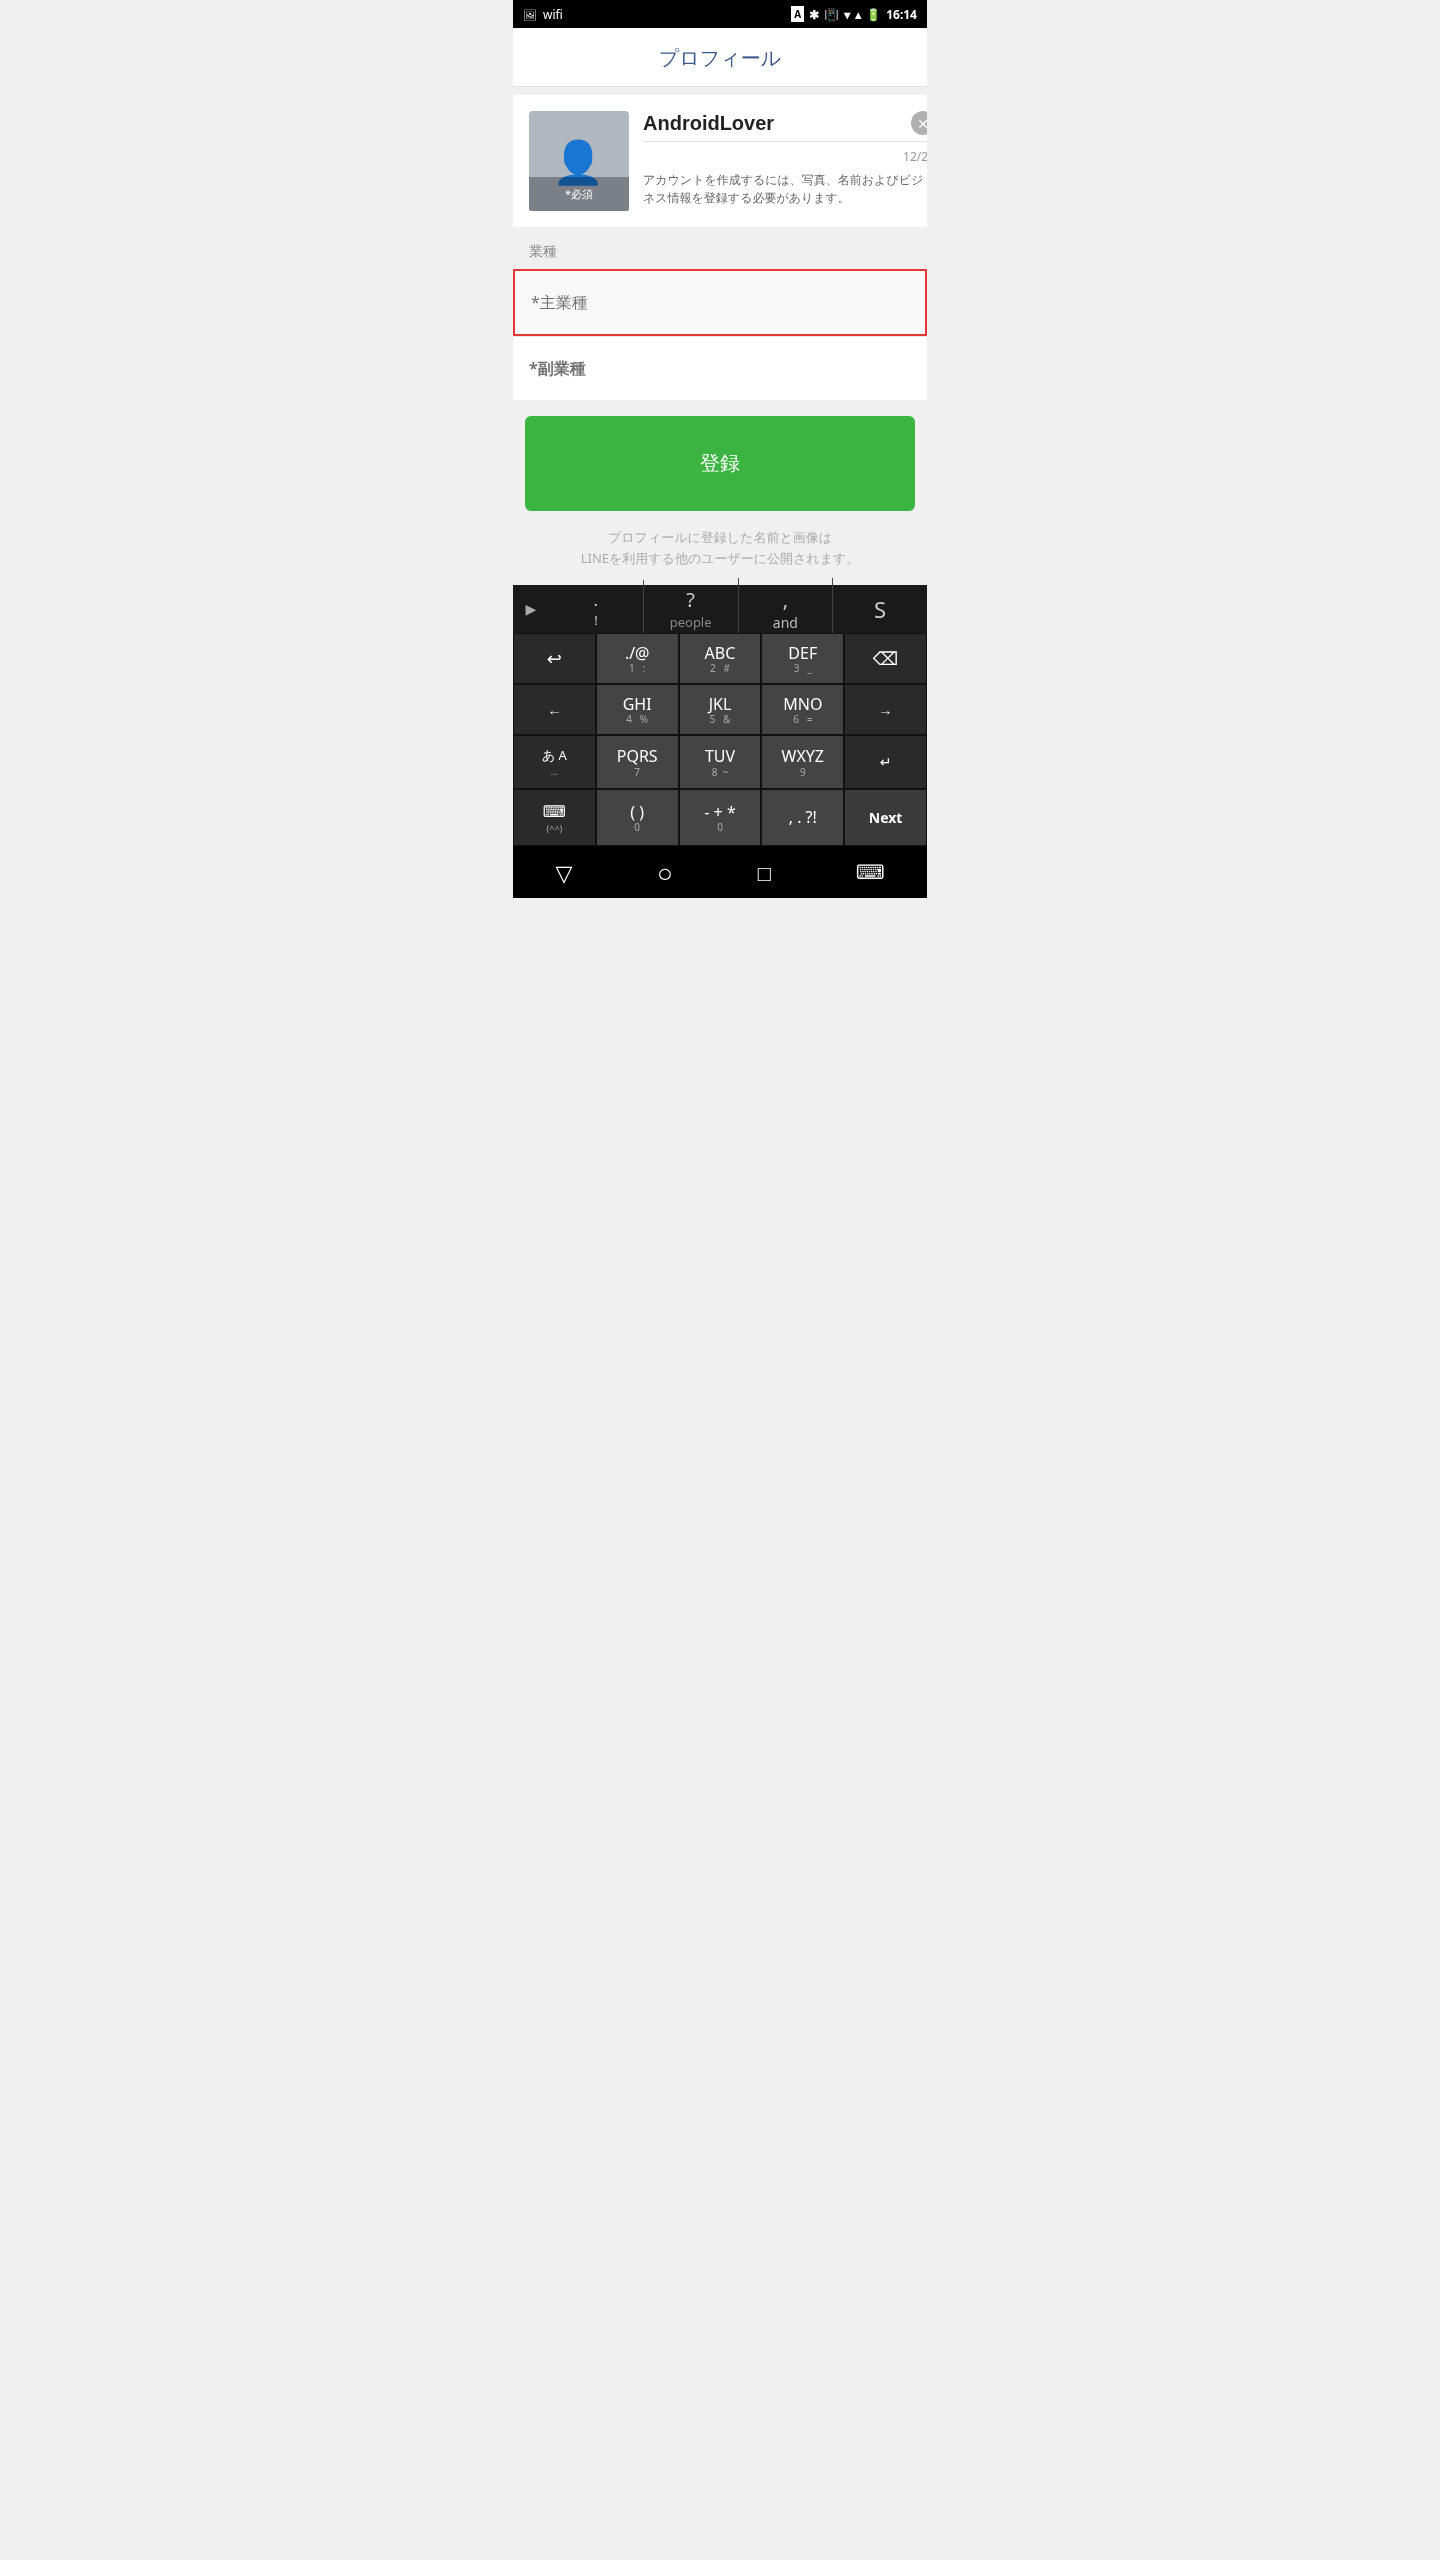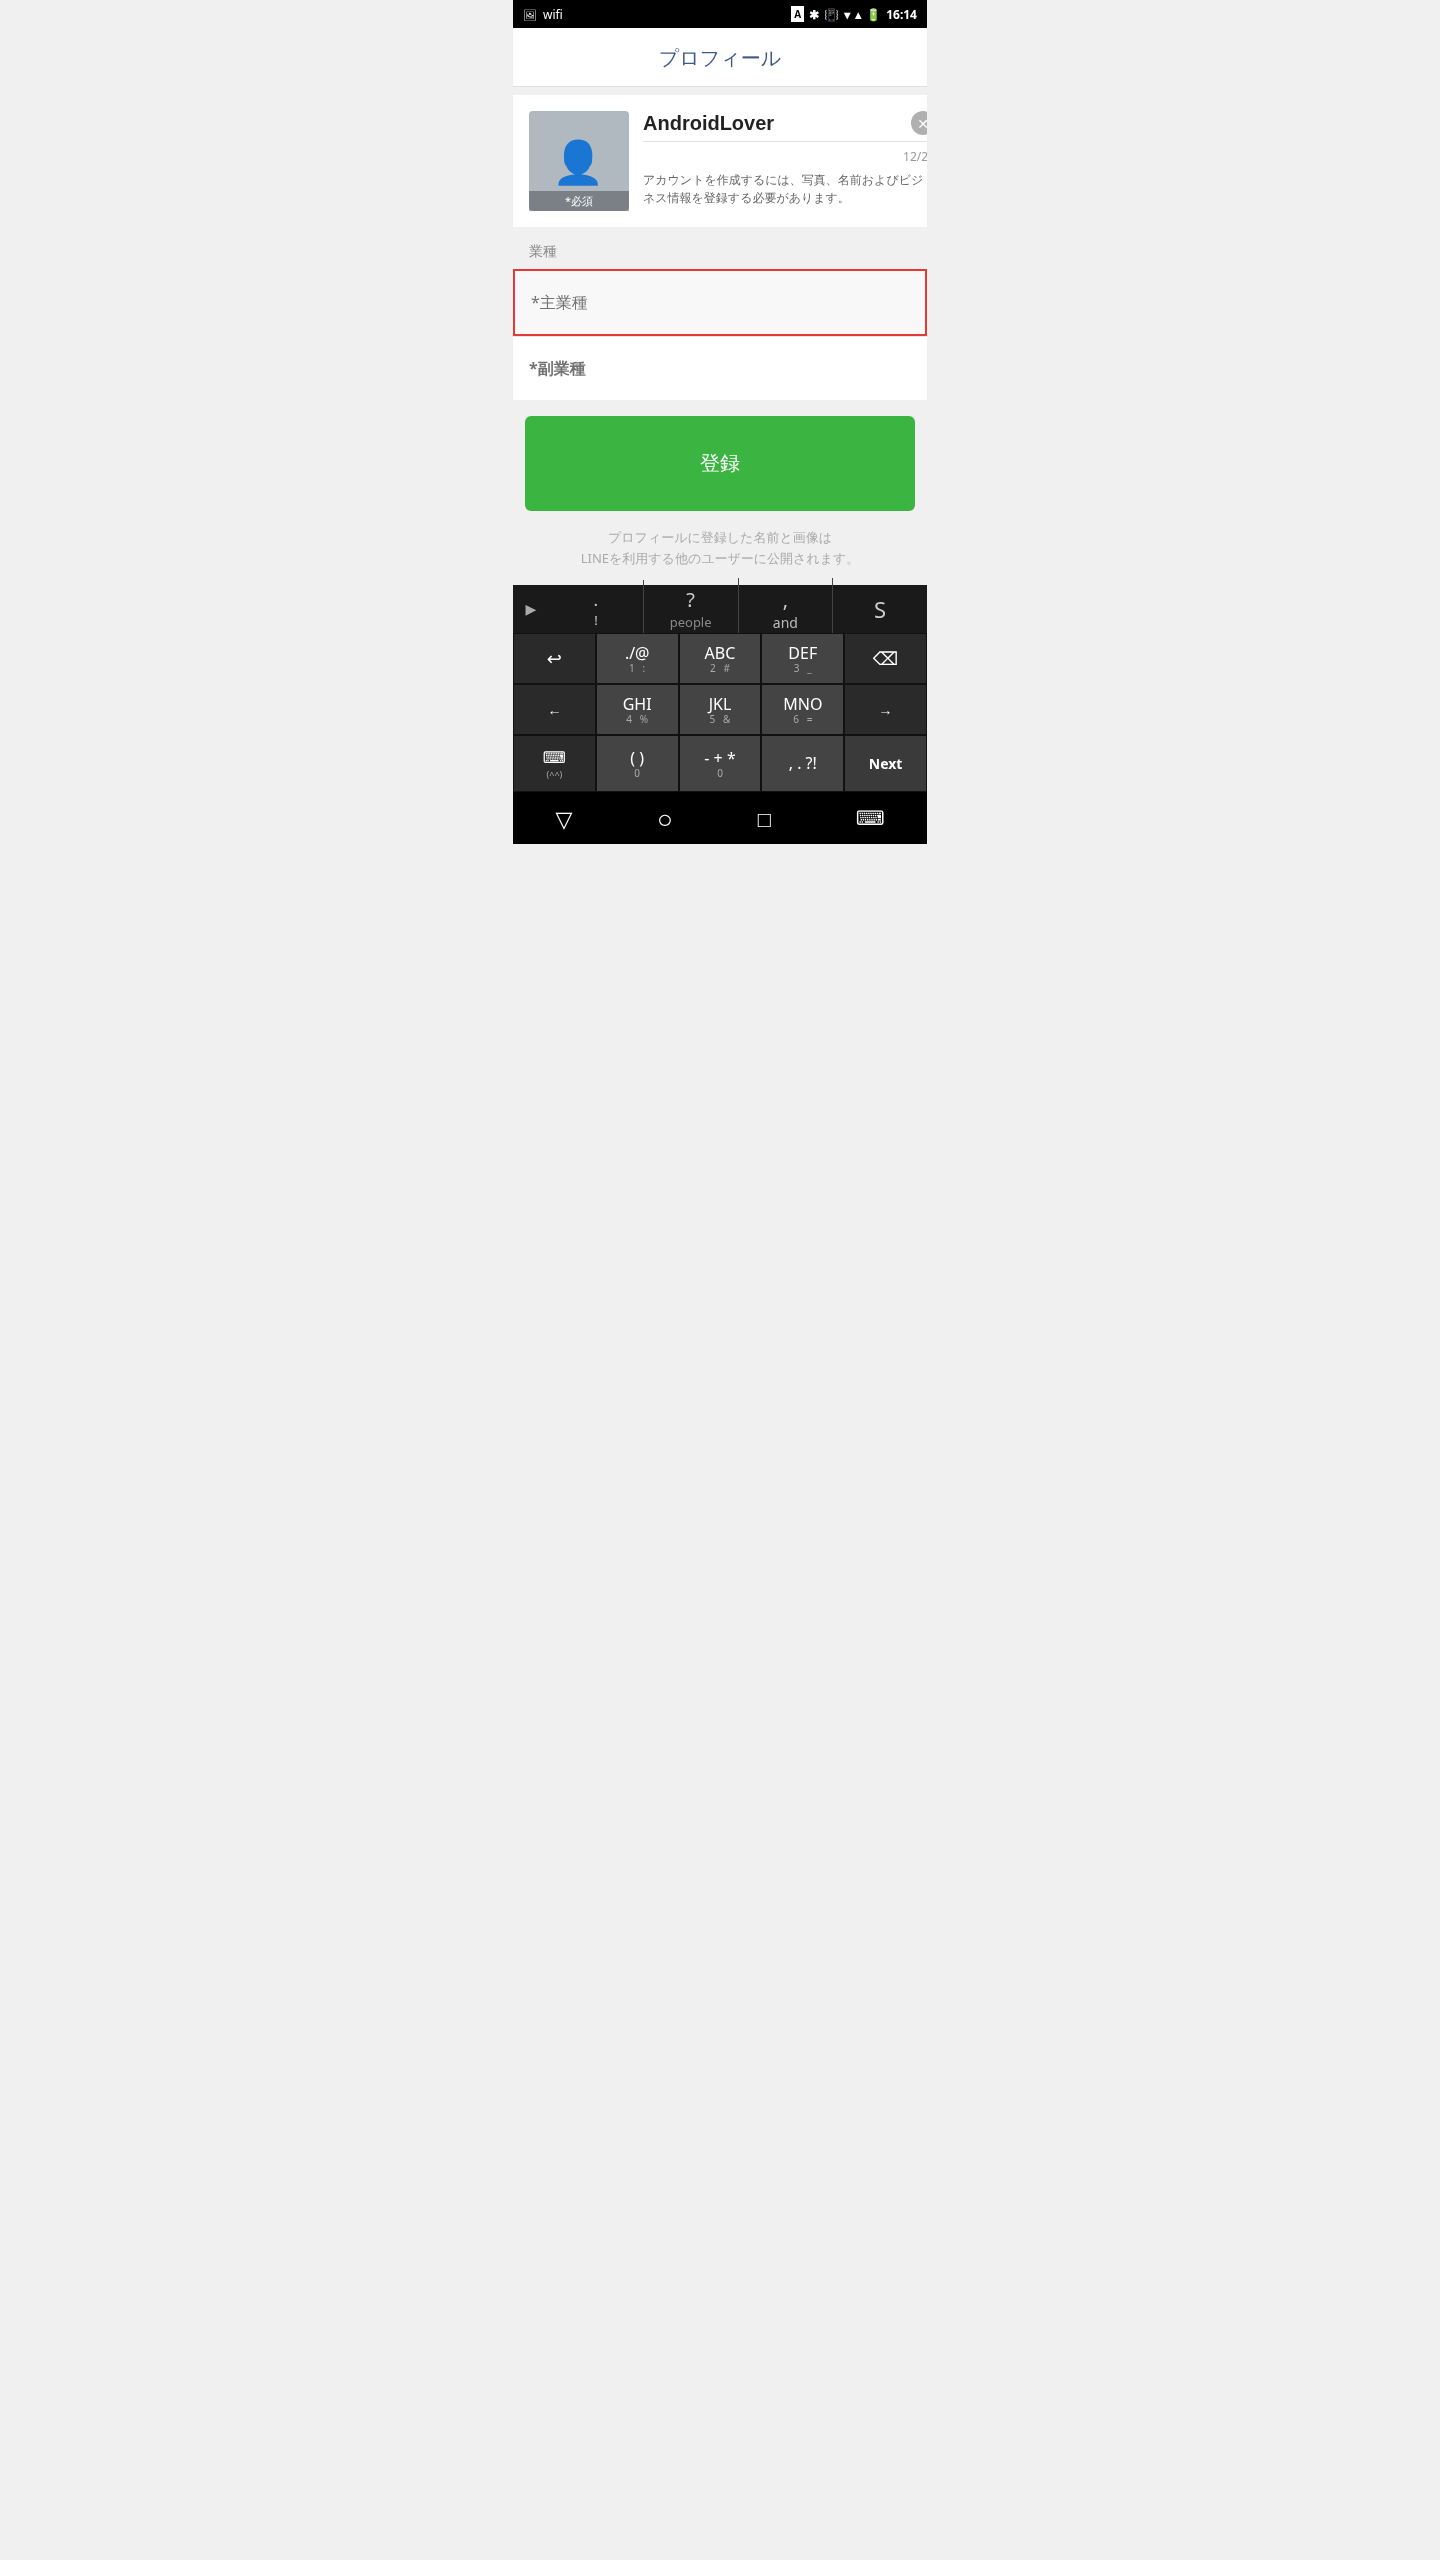--- a/index.html
+++ b/index.html
@@ -80,21 +80,21 @@
     }
     .avatar-required {
       position: absolute;
       bottom: 0;
       left: 0;
       right: 0;
       background: rgba(0,0,0,0.3);
       color: #fff;
       text-align: center;
       font-size: 11px;
-      padding: 2px 0;
+      padding: 9px 0;
     }
 
     .profile-name-area {
       flex: 1;
     }
     .name-input-row {
       display: flex;
       align-items: center;
       border-bottom: 1px solid #e0e0e0;
       padding-bottom: 6px;
@@ -403,20 +403,41 @@
     </div>
     <div class="kb-key">
       <span class="main-char">MNO</span>
       <span class="sub-char">6&nbsp;&nbsp;&nbsp;=</span>
     </div>
     <div class="kb-key dark">
       <span>→</span>
     </div>
   </div>
 
+  <div class="kb-row">
+    <div class="kb-key dark">
+      <span class="ja-label">あ A</span>
+      <span class="sub-label">...</span>
+    </div>
+    <div class="kb-key">
+      <span class="main-char">PQRS</span>
+      <span class="sub-char">7</span>
+    </div>
+    <div class="kb-key">
+      <span class="main-char">TUV</span>
+      <span class="sub-char">8&nbsp;&nbsp;~</span>
+    </div>
+    <div class="kb-key">
+      <span class="main-char">WXYZ</span>
+      <span class="sub-char">9</span>
+    </div>
+    <div class="kb-key dark">
+      <span>↵</span>
+    </div>
+  </div>
 
   <div class="kb-row">
     <div class="kb-key dark">
       <span style="font-size:16px;">⌨</span>
       <span style="font-size:9px;color:#aaa;">(^^)</span>
     </div>
     <div class="kb-key">
       <span class="main-char">( )</span>
       <span class="sub-char">0</span>
     </div>

